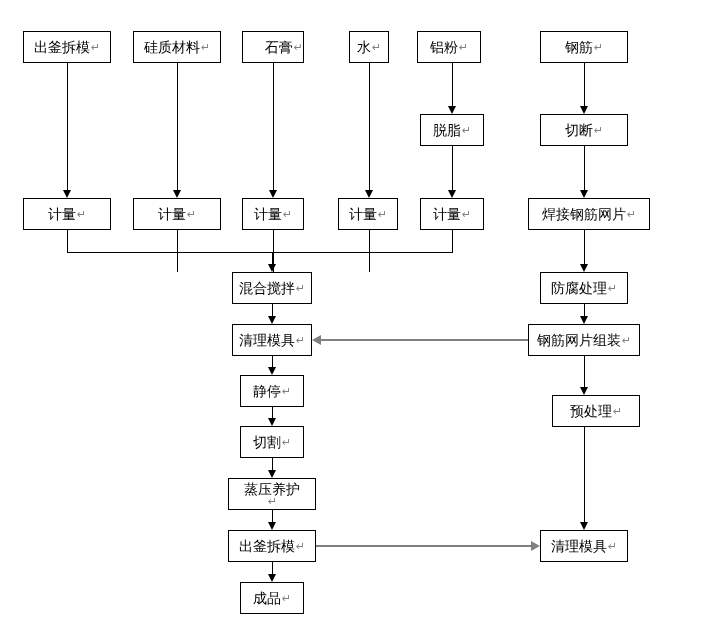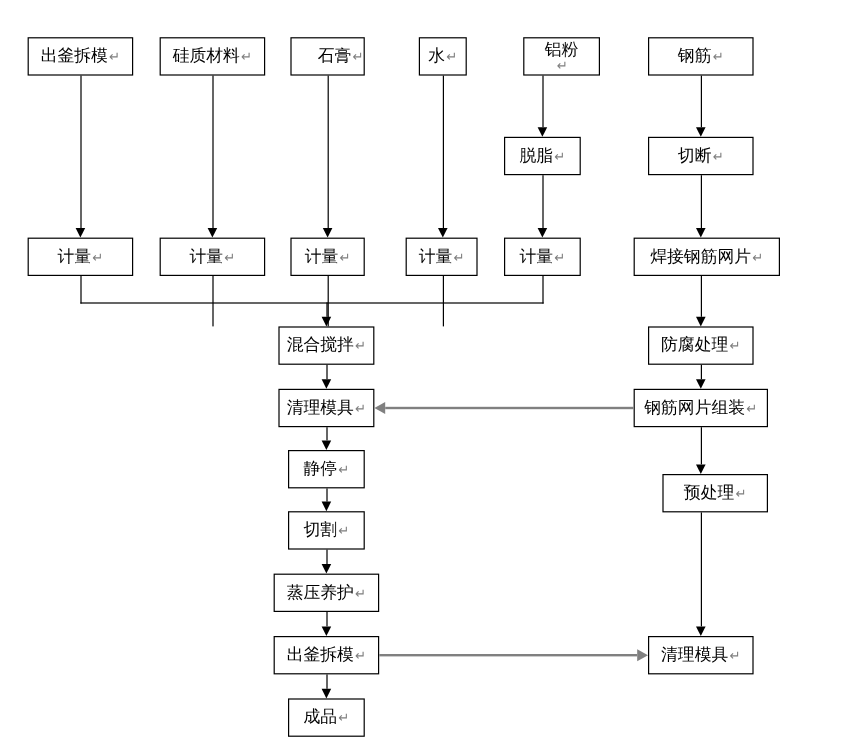--- a/index.html
+++ b/index.html
@@ -96,21 +96,21 @@
   <div class="node" style="left:242px; top:31px; width:62px; height:32px;justify-content:flex-end;">
     <span class="label">石膏</span>
       <span class="pilcrow">↵</span>
   </div>
 
   <div class="node" style="left:349px; top:31px; width:40px; height:32px;">
     <span class="label">水</span>
       <span class="pilcrow">↵</span>
   </div>
 
-  <div class="node" style="left:436px; top:31px; width:64px; height:32px;flex-direction:column;">
+  <div class="node" style="left:417px; top:31px; width:64px; height:32px;">
     <span class="label">铝粉</span>
       <span class="pilcrow">↵</span>
   </div>
 
   <div class="node" style="left:540px; top:31px; width:88px; height:32px;">
     <span class="label">钢筋</span>
       <span class="pilcrow">↵</span>
   </div>
 
   <div class="node" style="left:420px; top:114px; width:64px; height:32px;">
@@ -181,21 +181,21 @@
   <div class="node" style="left:552px; top:395px; width:88px; height:32px;">
     <span class="label">预处理</span>
       <span class="pilcrow">↵</span>
   </div>
 
   <div class="node" style="left:240px; top:426px; width:64px; height:32px;">
     <span class="label">切割</span>
       <span class="pilcrow">↵</span>
   </div>
 
-  <div class="node" style="left:228px; top:478px; width:88px; height:32px;">
+  <div class="node" style="left:228px; top:478px; width:88px; height:32px;flex-direction:column;">
     <span class="label">蒸压养护</span>
       <span class="pilcrow">↵</span>
   </div>
 
   <div class="node" style="left:228px; top:530px; width:88px; height:32px;">
     <span class="label">出釜拆模</span>
       <span class="pilcrow">↵</span>
   </div>
 
   <div class="node" style="left:540px; top:530px; width:88px; height:32px;">

